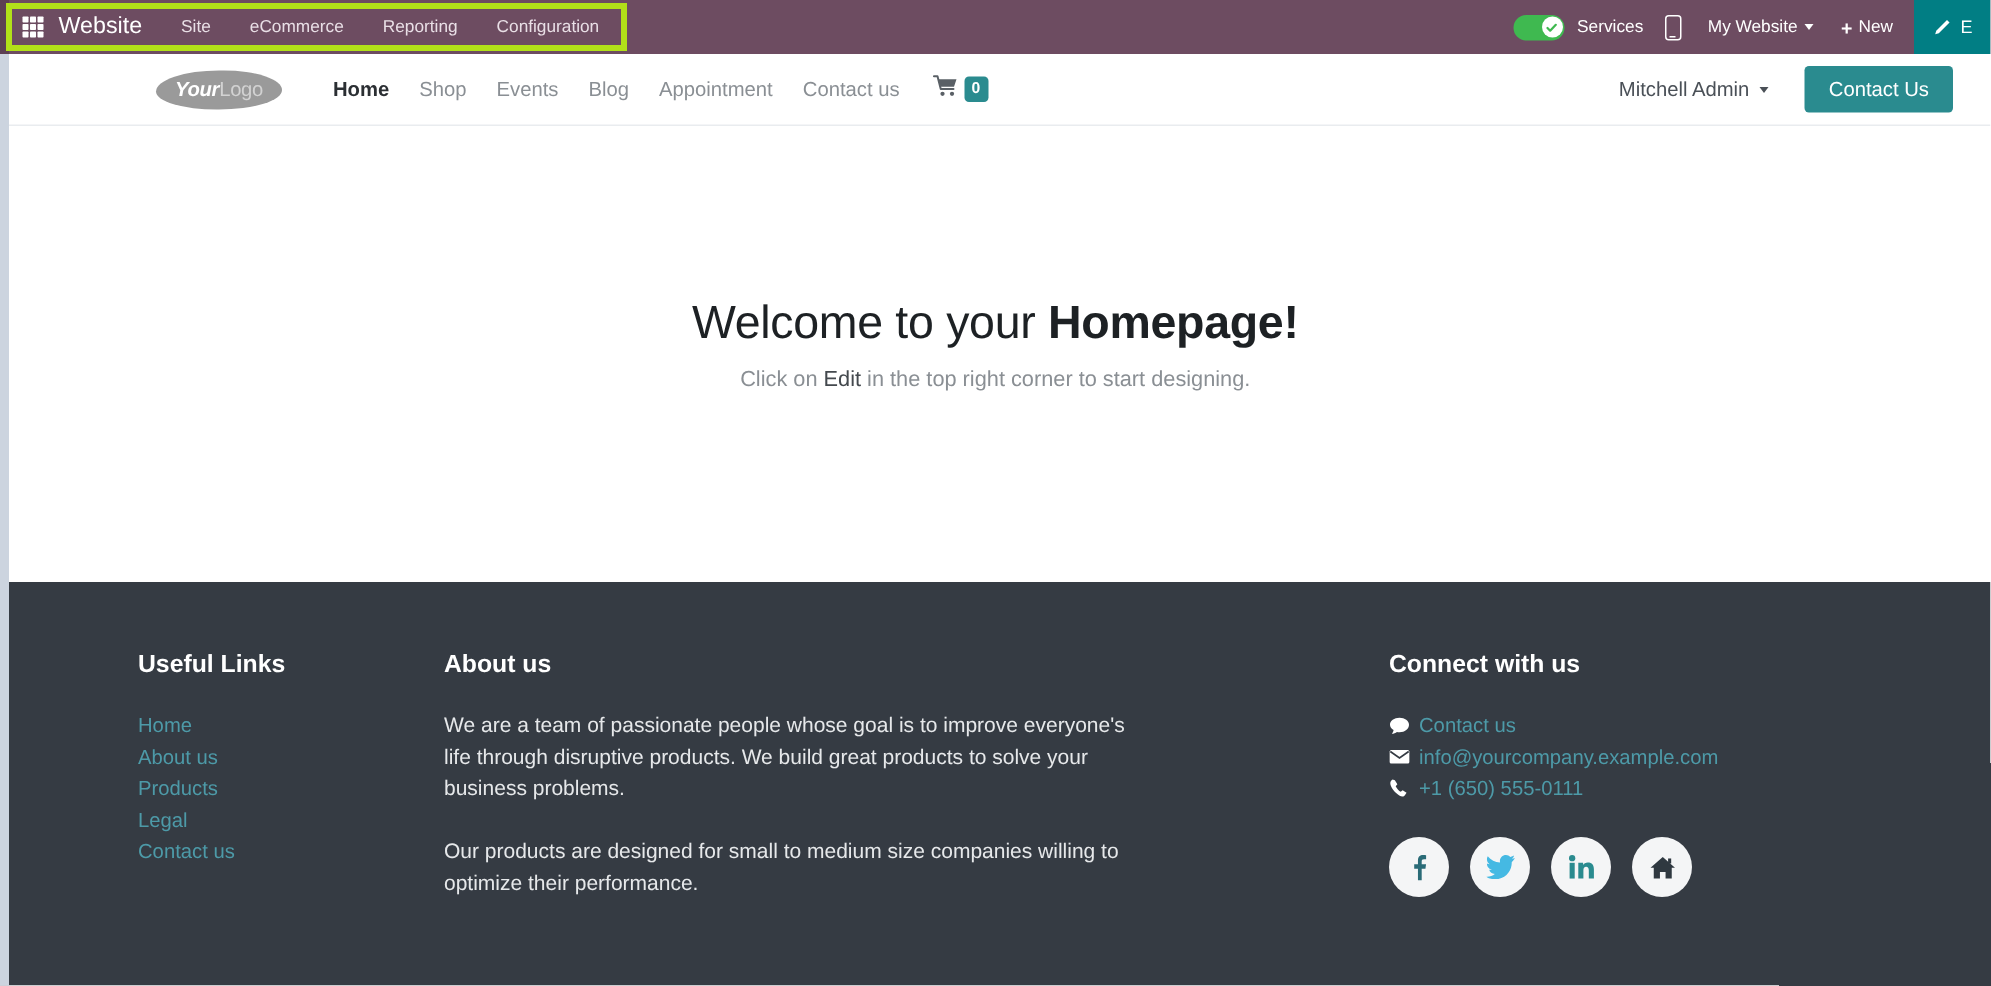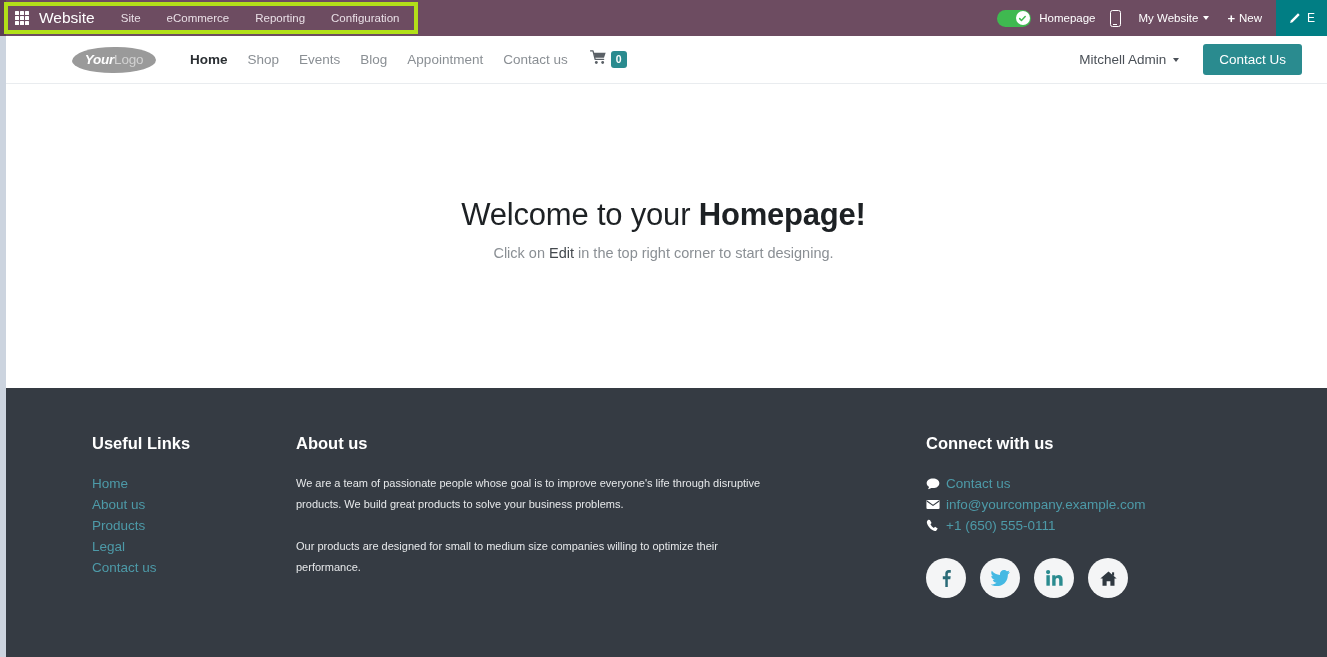--- a/index.html
+++ b/index.html
@@ -137,21 +137,21 @@
   }
   #edit-btn .pencil { margin-right: 6px; display: flex; }
 
   
   #site-header {
     position: relative;
     height: 48px;
     background: #ffffff;
     border-bottom: 1px solid #e9ecef;
     display: flex; align-items: center;
-    padding-left: 72px; padding-right: 25px;
+    padding-left: 104px; padding-right: 25px;
     z-index: 10;
   }
 
   #logo {
     position: relative;
     width: 84px; height: 26px;
     margin-right: 24px;
     flex: none;
     cursor: pointer;
   }
@@ -265,21 +265,21 @@
     display: block;
     font-size: 13.5px;
     color: #4d9aa8;
     text-decoration: none;
     line-height: 21px;
     cursor: pointer;
   }
   .flink.muted { color: #707a82; }
 
   .fpara {
-    font-size: 11px;
+    font-size: 14px;
     color: #e6e8ea;
     line-height: 21px;
   }
   .fpara + .fpara { margin-top: 21px; }
 
   .fcontact {
     display: flex; align-items: center;
     line-height: 21px; margin-bottom: 0;
     cursor: pointer;
   }
@@ -337,21 +337,21 @@
   <div class="sys-right">
 
     <div class="publish-wrap">
       <div class="toggle-pill">
         <div class="knob">
           <svg width="9" height="9" viewBox="0 0 12 12">
             <path d="M2.2 6.2 L4.6 8.6 L9.6 3.4" stroke="#3fb950" stroke-width="2" fill="none" stroke-linecap="round" stroke-linejoin="round"></path>
           </svg>
         </div>
       </div>
-      <span class="publish-label">Homepage</span>
+      <span class="publish-label">Services</span>
     </div>
 
     <div class="mobile-icon"></div>
 
     <div class="sys-dd">
       <span>My Website</span>
       <span class="caret"></span>
     </div>
 
     <div class="sys-new">

